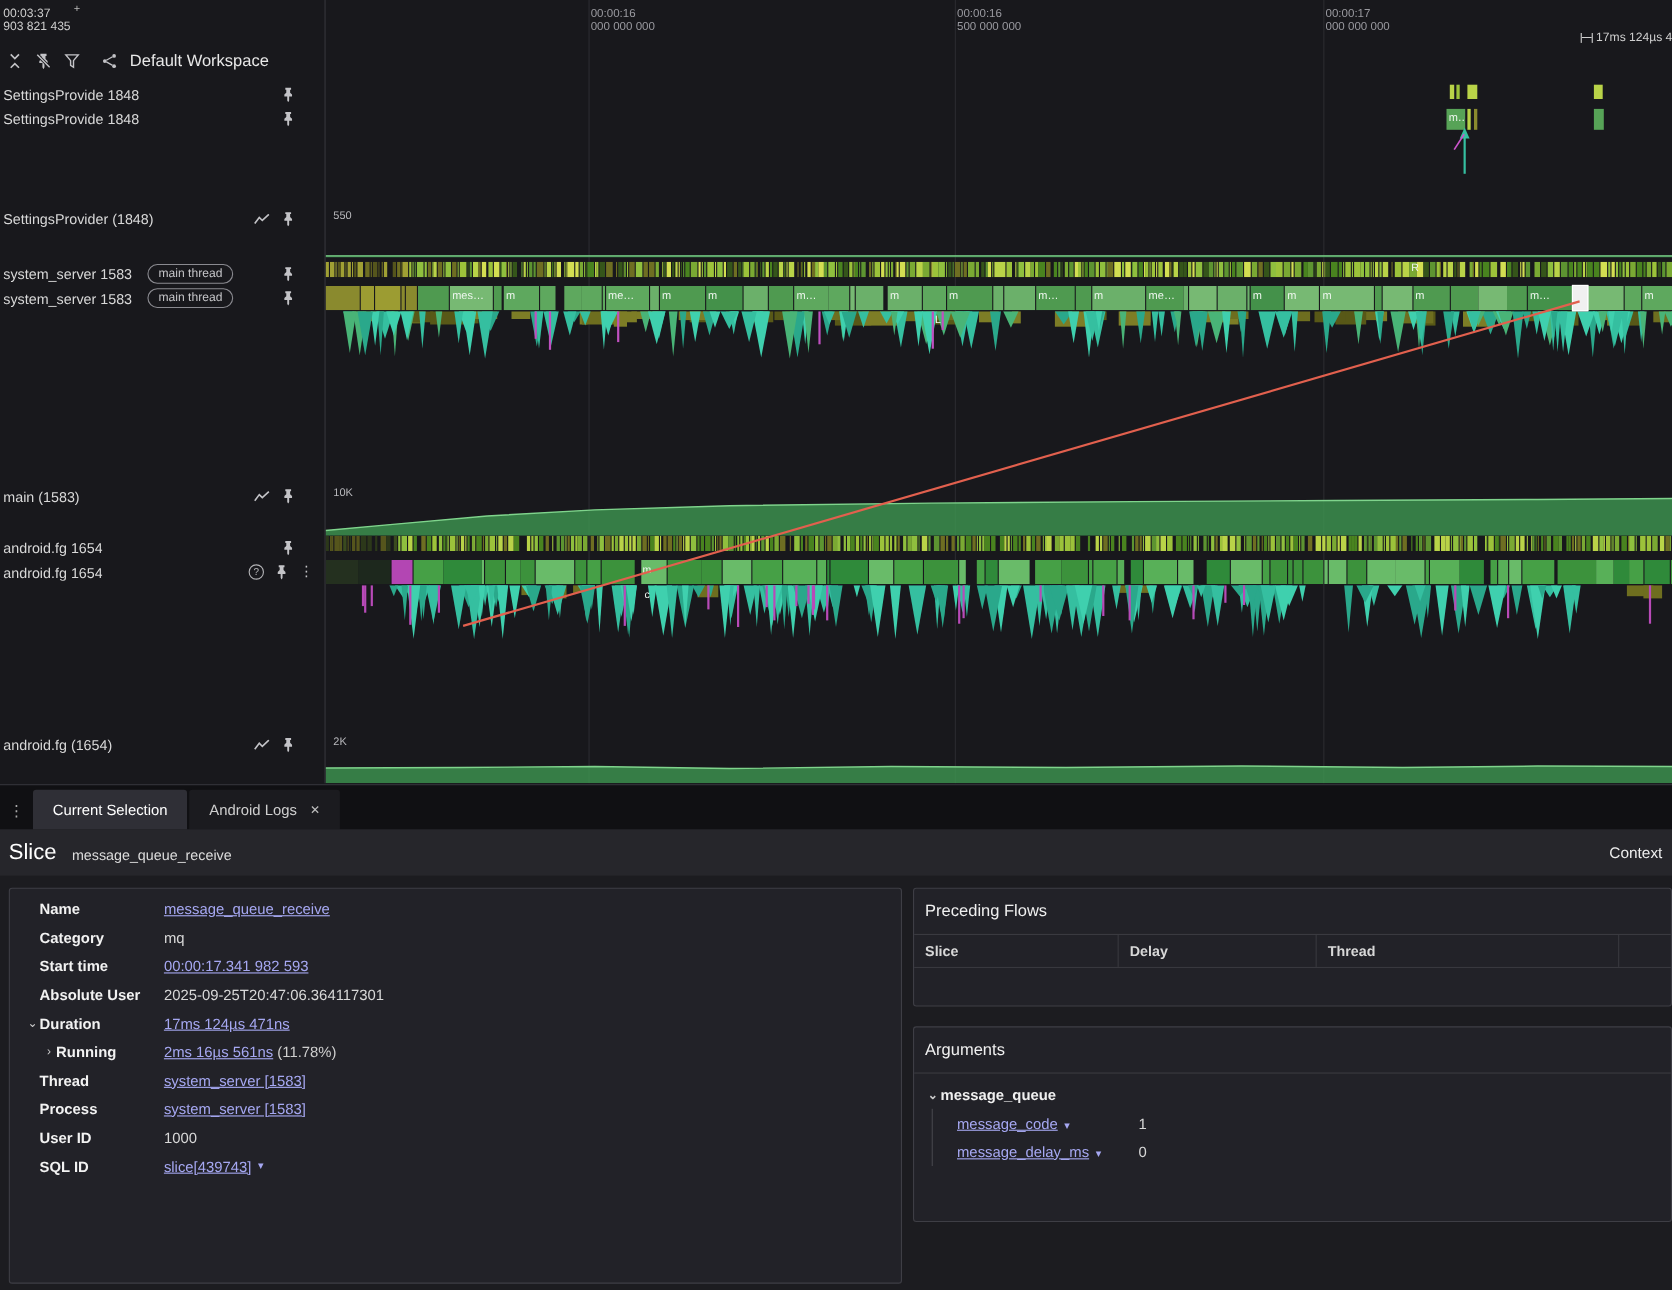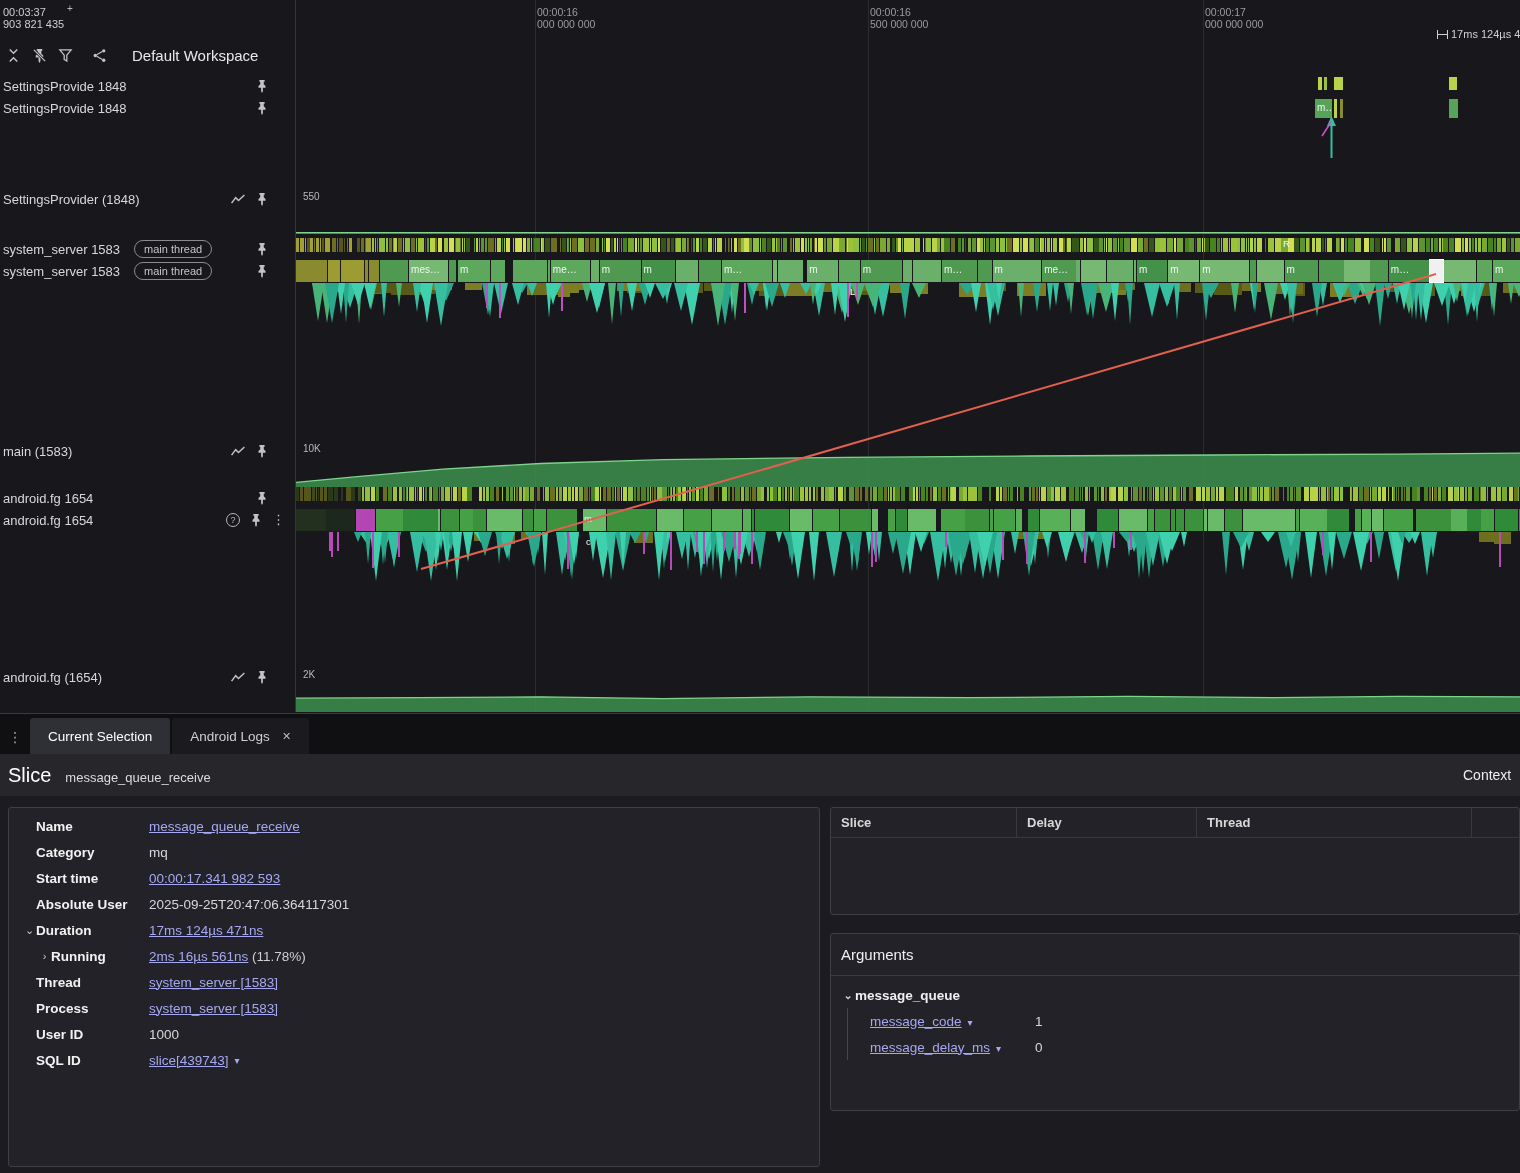--- a/index.html
+++ b/index.html
@@ -10,21 +10,21 @@
 #timeline{position:absolute;left:0;top:0;width:1520px;height:713px;background:#18181c;overflow:hidden}
 .vgrid{position:absolute;top:0;width:1px;height:712px;background:#2b2b30}
 #panel-border{position:absolute;left:295px;top:0;width:1px;height:712px;background:#35353b}
 .ruler-abs{position:absolute;left:3px;top:6px;font-size:11px;color:#cfcfcf;line-height:12px;z-index:3}
 .ruler-plus{position:absolute;left:67px;top:3px;font-size:10px;color:#bbb;z-index:3}
 .tick{position:absolute;top:6px;font-size:10.5px;color:#9a9aa0;line-height:12px;z-index:3}
 .range-marker{position:absolute;left:1437px;top:28px;display:flex;align-items:center;font-size:11px;color:#d0d0d0;white-space:nowrap;z-index:3}
 .range-bracket{display:inline-block;width:11px;height:9px;border-left:1px solid #d0d0d0;border-right:1px solid #d0d0d0;
   background:linear-gradient(transparent 4px,#d0d0d0 4px,#d0d0d0 5px,transparent 5px);margin-right:3px}
 #wsbar{position:absolute;left:0;top:40px;width:295px;height:30px;display:flex;align-items:center;gap:11px;padding-left:6px;z-index:3}
-#ws-title{font-size:15px;color:#e8e8e8;white-space:nowrap;margin-left:14px}
+#ws-title{font-size:15px;color:#e8e8e8;white-space:nowrap;margin-left:0}
 .ic{display:inline-block;color:#c3c3c7;flex:none}
 .trow{position:absolute;left:0;width:295px;height:22px;display:flex;align-items:center;padding-left:3px;font-size:13px;color:#d8d8d8;z-index:3}
 .tname{white-space:nowrap;overflow:hidden}
 .chip{margin-left:14px;border:1px solid #8a8a90;border-radius:10px;padding:0 9px;font-size:11px;color:#c5c5c8;line-height:16px;white-space:nowrap}
 .ticons{position:absolute;right:26px;display:flex;align-items:center;gap:9px}
 .ticons.wide{right:10px}
 .qicon{width:14px;height:14px;border:1.3px solid #b5b5b8;border-radius:50%;color:#b5b5b8;font-size:9px;display:flex;align-items:center;justify-content:center}
 .kebab{font-size:13px;color:#c5c5c8;line-height:14px}
 .counter-label{position:absolute;font-size:10px;color:#b8b8bc;z-index:4}
 .tex{position:absolute;overflow:hidden;z-index:1}
@@ -1512,20 +1512,21 @@
         <div class="drow">
           <span class="chevslot"></span>
           <span class="dlabel">SQL ID</span>
           <a class="dlink">slice[439743]</a>
           <span class="dcaret">▾</span>
         </div>
       </div>
     </div>
 
     <div class="card" id="flows-card">
+      <div class="card-title">Preceding Flows</div>
       <div class="fhead">
         <span class="fc fc1">Slice</span>
         <span class="fc fc2">Delay</span>
         <span class="fc fc3">Thread</span>
         <span class="fc fc4"></span>
       </div>
     </div>
 
     <div class="card" id="args-card">
       <div class="card-title">Arguments</div>

